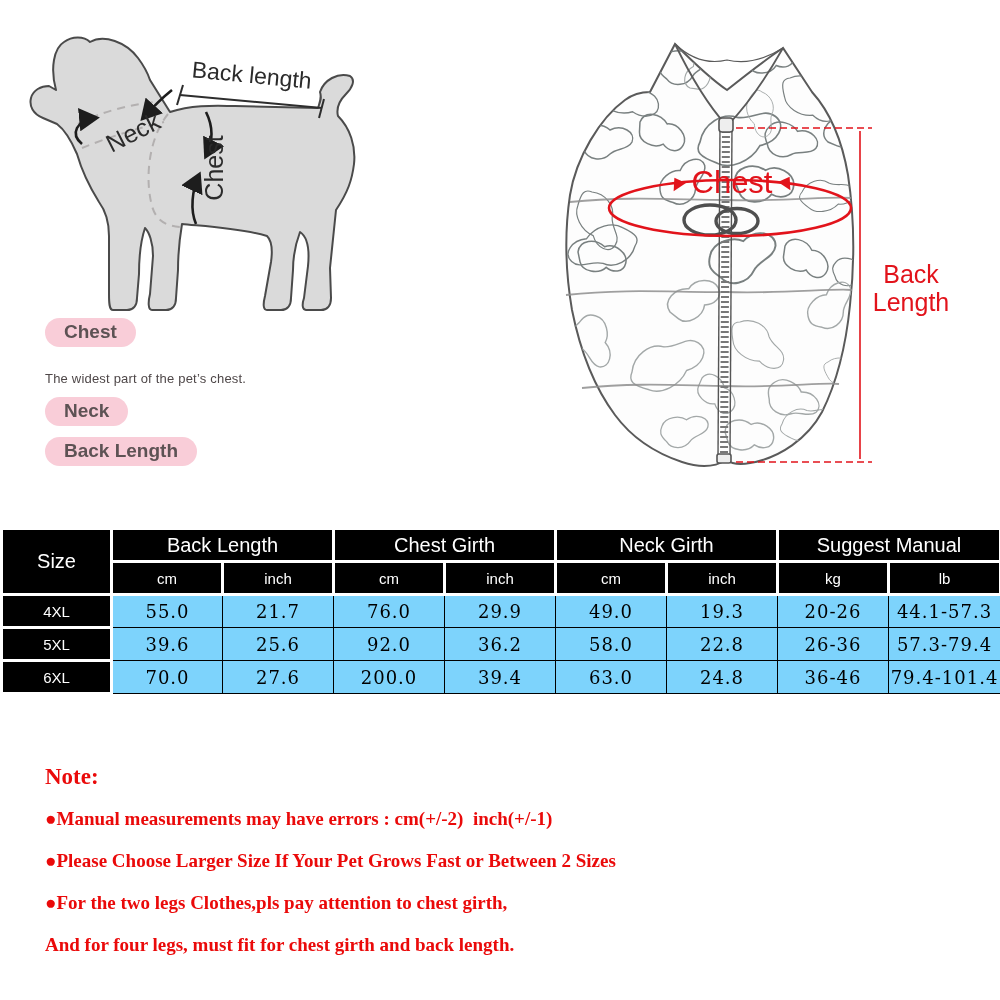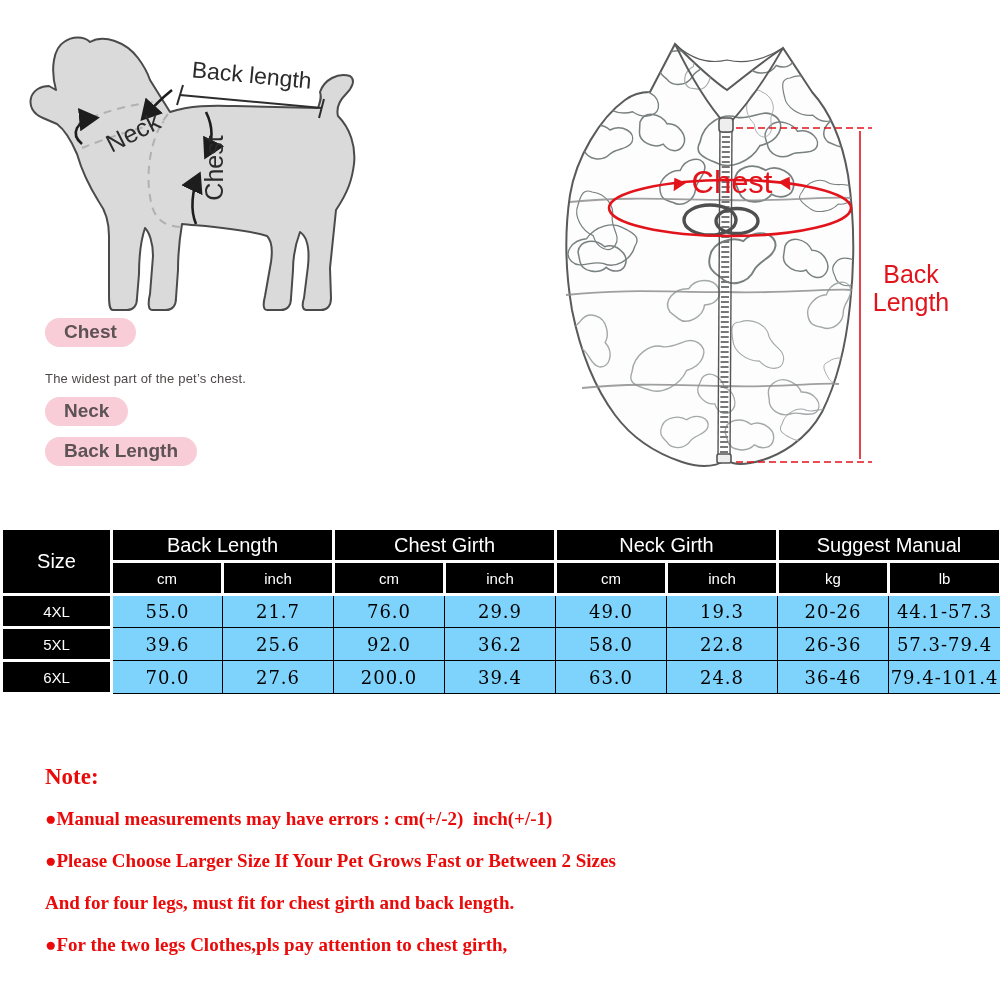--- a/index.html
+++ b/index.html
@@ -260,17 +260,17 @@
         <td>36-46</td>
         <td>79.4-101.4</td>
       </tr>
     </tbody>
   </table>
 
   <div class="notes">
     <p class="note-title">Note:</p>
     <p class="note-line">●Manual measurements may have errors : cm(+/-2)  inch(+/-1)</p>
     <p class="note-line">●Please Choose Larger Size If Your Pet Grows Fast or Between 2 Sizes</p>
+    <p class="note-line">●For the two legs Clothes,pls pay attention to chest girth,</p>
     <p class="note-line">And for four legs, must fit for chest girth and back length.</p>
-    <p class="note-line">●For the two legs Clothes,pls pay attention to chest girth,</p>
   </div>
 
 </div>
 
 </body></html>

